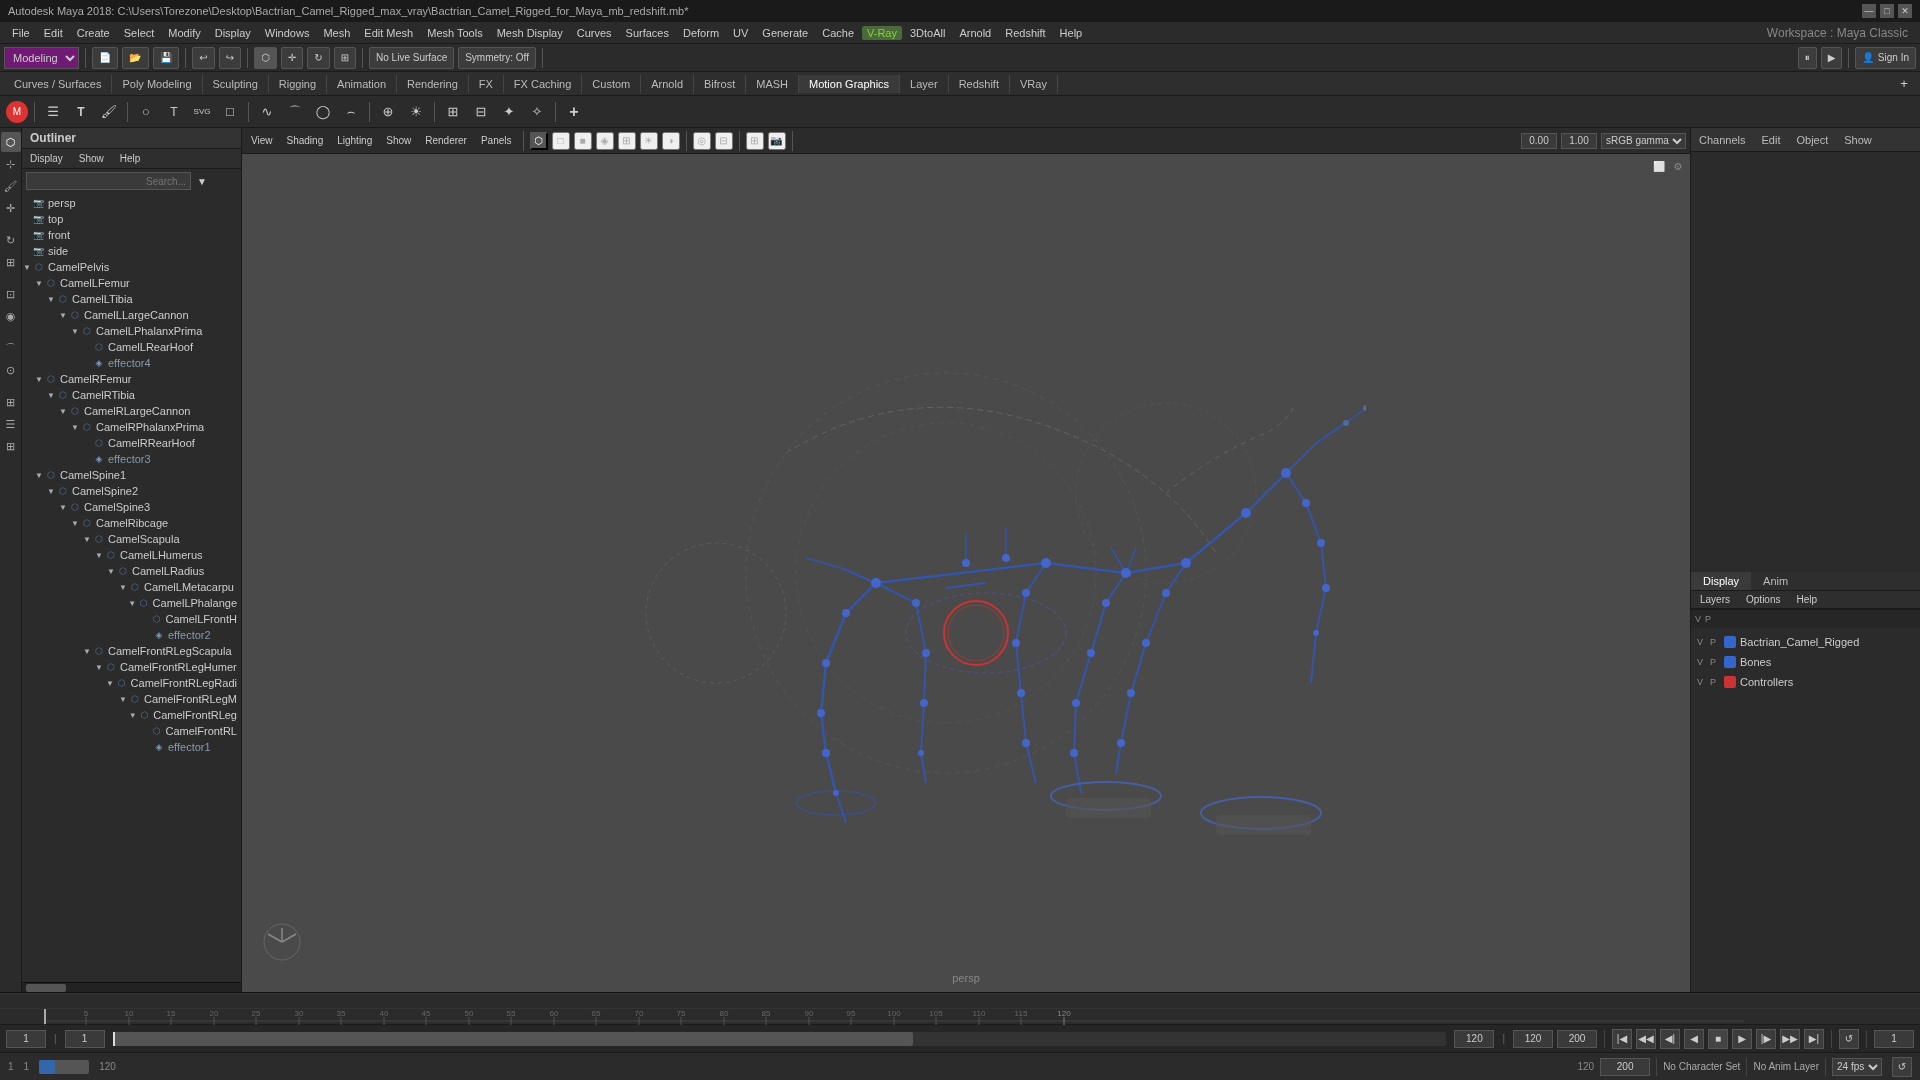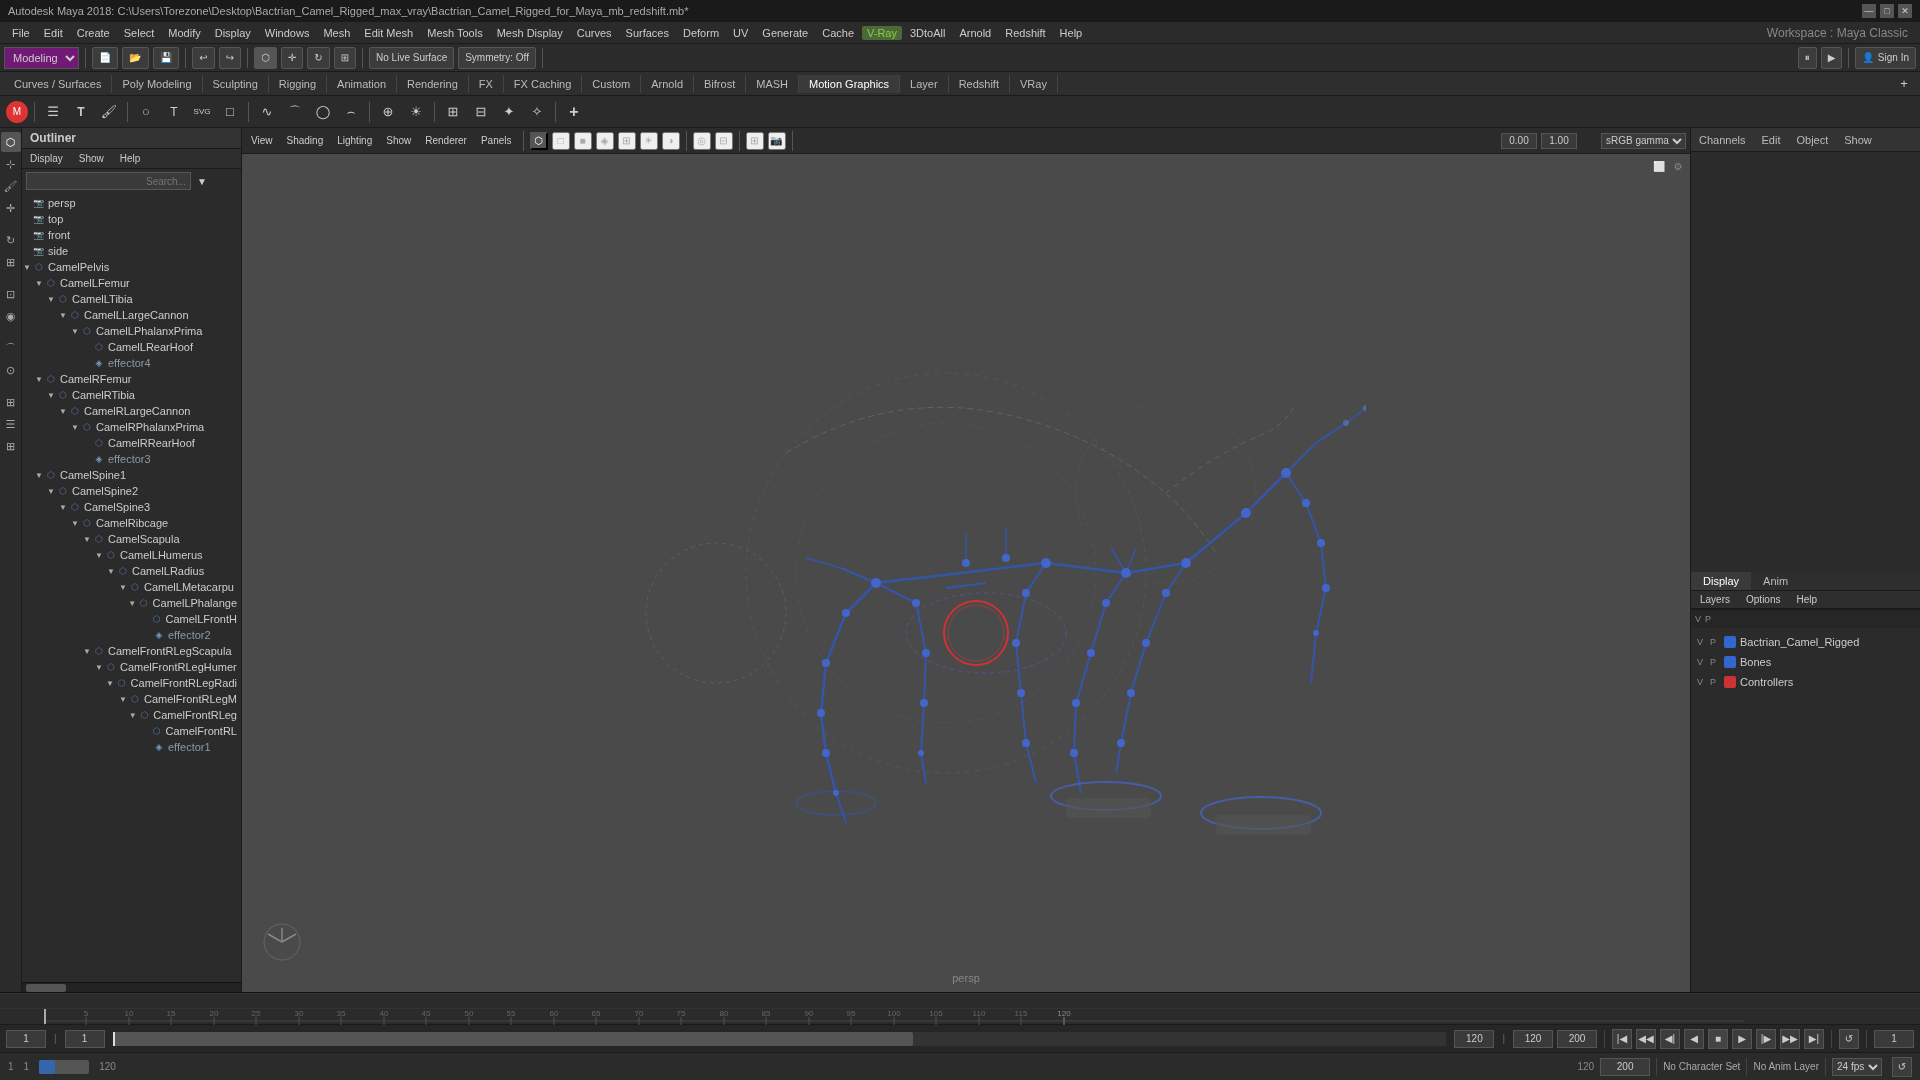--- a/index.html
+++ b/index.html
@@ -917,21 +917,21 @@
         <div class="toolbar-sep"></div>
         <button class="vp-icon" title="XRay">◎</button>
         <button class="vp-icon" title="Wire on shade">⊟</button>
         <div class="toolbar-sep"></div>
         <button class="vp-icon" title="Grid">⊞</button>
         <button class="vp-icon" title="Camera">📷</button>
         <div class="toolbar-sep"></div>
         <span style="flex:1"></span>
         <input type="text" value="0.00" style="width: 36px; height: 16px; background: rgb(58, 58, 58); border: 1px solid rgb(85, 85, 85); color: rgb(204, 204, 204); font-size: 10px; text-align: center;">
         <input type="text" value="1.00" style="width: 36px; height: 16px; background: rgb(58, 58, 58); border: 1px solid rgb(85, 85, 85); color: rgb(204, 204, 204); font-size: 10px; text-align: center;">
-        <select style="height:16px;background:#3a3a3a;border:1px solid #555;color:#ccc;font-size:10px;margin-left:20px;">
+        <select style="height:16px;background:#3a3a3a;border:1px solid #555;color:#ccc;font-size:10px;">
           <option>sRGB gamma</option>
         </select>
       </div>
 
       <div id="viewport-canvas">
         <div id="skeleton-container">
 
           <svg width="800" height="560" viewBox="0 0 800 560">
 
             <circle cx="380" cy="280" r="200" fill="none" stroke="#666" stroke-width="1" stroke-dasharray="5,5" opacity="0.4"></circle>

